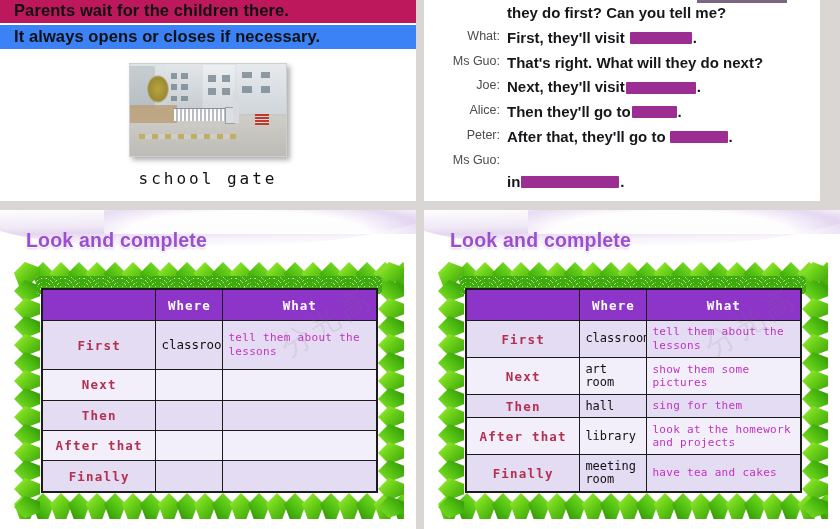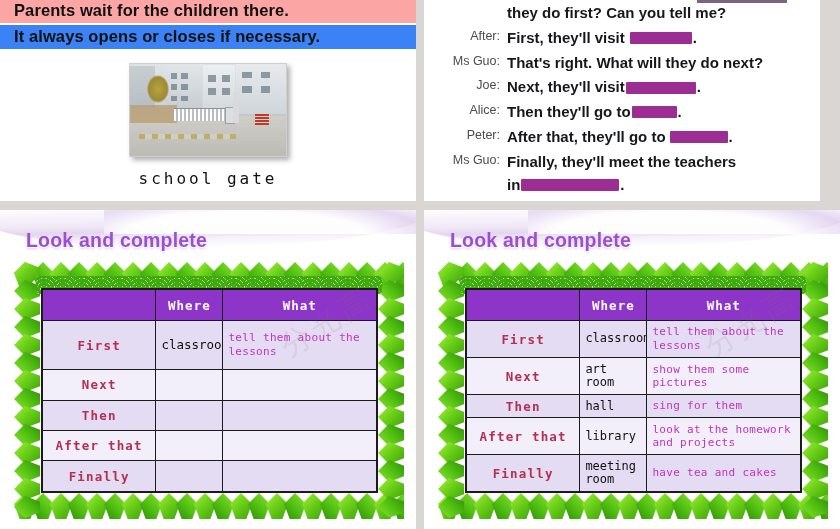--- a/index.html
+++ b/index.html
@@ -28,21 +28,21 @@
 
   
   .banner{
     font-weight:bold;
     color:#111;
     letter-spacing:.1px;
     padding:2px 0 3px 14px;
     line-height:1.16;
     white-space:nowrap;
   }
-  .banner.b1{background:#fca5a5;font-size:16.5px;margin-top:-1px;}
+  .banner.b1{background:#be185d;font-size:16.5px;margin-top:-1px;}
   .banner.b2{background:#3b82f6;font-size:16.5px;margin-top:2px;}
 
   .photo-wrap{
     width:156px;height:92px;
     margin:14px auto 0 auto;
     position:relative;
     box-shadow:3px 3px 5px rgba(0,0,0,.32);
     border:1px solid #cfcfcf;
     overflow:hidden;
     background:#c9c9c4;
@@ -282,21 +282,21 @@
   <div class="panel tr">
     <div class="toprule"></div>
     <div class="dlg">
 
       <div class="dline">
         <div class="spk"></div>
         <div class="utt">they do first? Can you tell me?</div>
       </div>
 
       <div class="dline">
-        <div class="spk">After:</div>
+        <div class="spk">What:</div>
         <div class="utt">
           <span>First, they'll visit</span>
           <span class="blank" style="width:62px;margin-left:5px;"></span>
           <span>.</span>
         </div>
       </div>
 
       <div class="dline">
         <div class="spk">Ms Guo:</div>
         <div class="utt">That's right. What will they do next?</div>
@@ -324,21 +324,20 @@
         <div class="spk">Peter:</div>
         <div class="utt">
           <span>After that, they'll go to</span>
           <span class="blank" style="width:58px;margin-left:4px;"></span>
           <span>.</span>
         </div>
       </div>
 
       <div class="dline">
         <div class="spk">Ms Guo:</div>
-        <div class="utt">Finally, they'll meet the teachers</div>
       </div>
 
       <div class="dline cont">
         <div class="utt">
           <span>in</span>
           <span class="blank" style="width:98px;"></span>
           <span>.</span>
         </div>
       </div>
 

